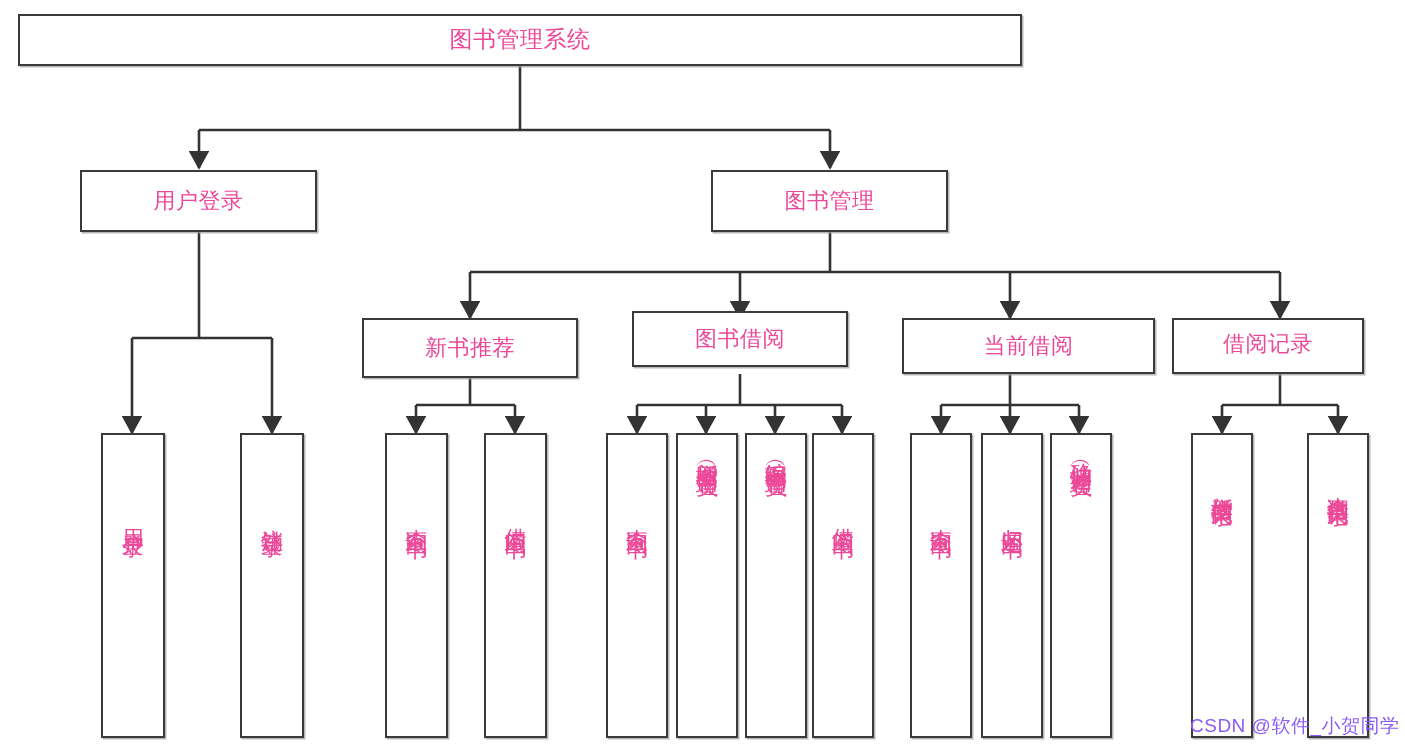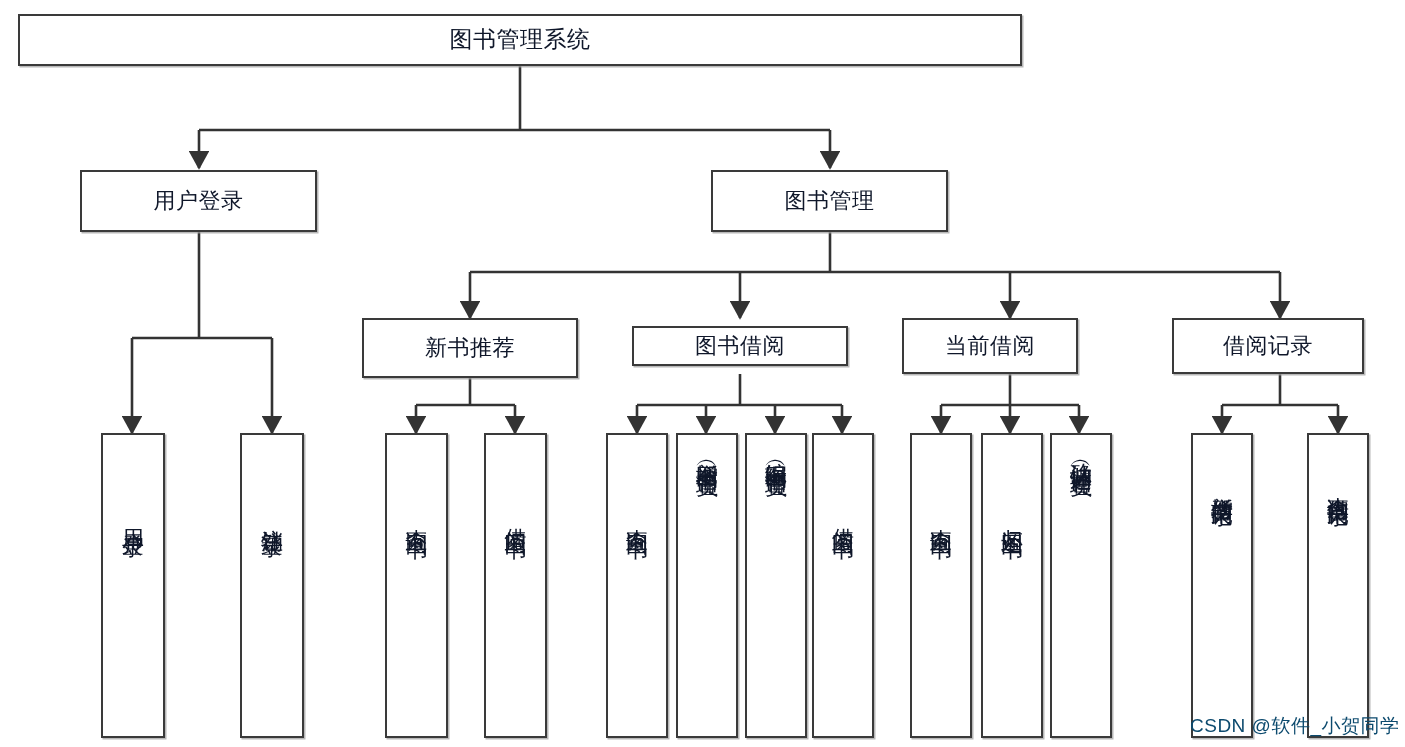--- a/index.html
+++ b/index.html
@@ -35,21 +35,21 @@
     display: flex;
     align-items: center;
     justify-content: center;
     color: #111111;
   }
   .node-label {
     display: block;
     line-height: 1.18;
     letter-spacing: 0.5px;
     white-space: nowrap;
-    color: #0f172a;
+    color: #ec4899;
   }
   
   .node.h .node-label {
     writing-mode: horizontal-tb;
     font-size: 22px;
   }
   .node.root .node-label { font-size: 23px; }
   
   .node.v {
     align-items: flex-start;
@@ -61,21 +61,21 @@
     text-orientation: upright;
     font-size: 22px;
     letter-spacing: 3px;
     line-height: 1;
   }
   .node.v.tall .node-label {
     letter-spacing: 2px;
   }
   .watermark {
     position: absolute;
-    color: #0c4a6e;
+    color: #8b5cf6;
     font-size: 19px;
     letter-spacing: 0.5px;
     white-space: nowrap;
     user-select: none;
   }
 </style>
 </head>
 <body>
 
 <div id="canvas">
@@ -138,27 +138,27 @@
   <div class="node h" style="left:80px; top:170px; width:237px; height:62px;">
     <span class="node-label">用户登录</span>
   </div>
   <div class="node h" style="left:711px; top:170px; width:237px; height:62px;text-align:center;">
     <span class="node-label">图书管理</span>
   </div>
 
   <div class="node h" style="left:362px; top:318px; width:216px; height:60px;">
     <span class="node-label">新书推荐</span>
   </div>
-  <div class="node h" style="left:632px; top:326px; width:216px; height:40px;">
+  <div class="node h" style="left:632px; top:311px; width:216px; height:56px;">
     <span class="node-label">图书借阅</span>
   </div>
-  <div class="node h" style="left:902px; top:318px; width:176px; height:56px;">
+  <div class="node h" style="left:902px; top:318px; width:253px; height:56px;">
     <span class="node-label">当前借阅</span>
   </div>
-  <div class="node h" style="left:1172px; top:318px; width:192px; height:56px;">
+  <div class="node h" style="left:1172px; top:318px; width:192px; height:56px;font-family:Liberation Mono, monospace;">
     <span class="node-label">借阅记录</span>
   </div>
 
   <div class="node v" style="left:101px; top:433px; width:64px; height:305px; padding-top:76px;">
     <span class="node-label">用户登录</span>
   </div>
   <div class="node v" style="left:240px; top:433px; width:64px; height:305px; padding-top:76px;">
     <span class="node-label">注销登录</span>
   </div>
 

